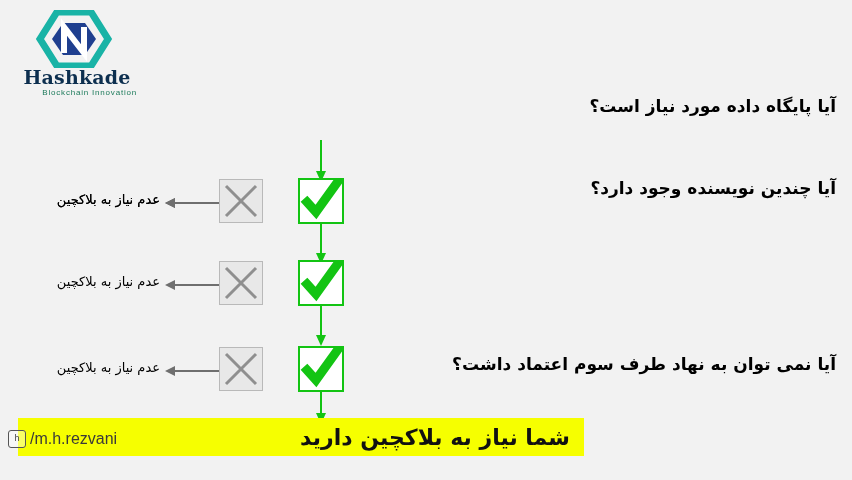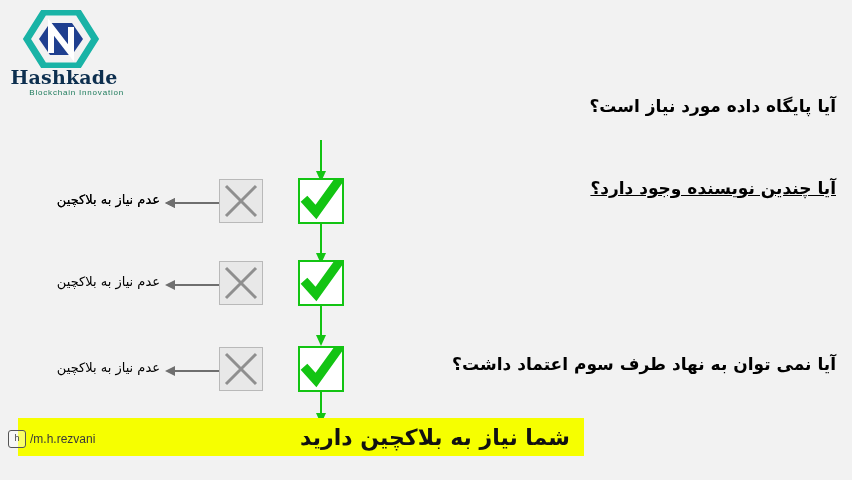--- a/index.html
+++ b/index.html
@@ -18,21 +18,21 @@
     position: absolute;
     left: 0; top: 0;
     width: 852px;
     height: 480px;
     background: #f2f2f2;
   }
 
   
   .logo-block {
     position: absolute;
-    left: 4px;
+    left: 17px;
     top: 8px;
     width: 120px;
     height: 92px;
   }
   .logo-mark {
     position: absolute;
     left: 14px;
     top: 2px;
     width: 86px;
     height: 58px;
@@ -165,21 +165,21 @@
     border-radius: 3px;
     color: #444;
     font-size: 9px;
     line-height: 14px;
     text-align: center;
     font-family: "Liberation Sans", sans-serif;
     background: rgba(255,255,255,0.4);
   }
   .wm-text {
     font-family: "Liberation Sans", sans-serif;
-    font-size: 12px;
+    font-size: 16px;
     color: #3a3a3a;
   }
 </style>
 </head>
 <body>
 
 <div class="stage">
 
   <div class="logo-block">
     <div class="logo-mark">
@@ -219,21 +219,21 @@
   </div>
 
   <div class="v-arrow" style="left:313px; top:140px; height:42px;">
     <svg width="16" height="42" viewBox="0 0 16 42">
       <path d="M8,0 L8,33" stroke="#13c413" stroke-width="2" fill="none"></path>
       <polygon points="8,42 3,31 13,31" fill="#13c413"></polygon>
     </svg>
   </div>
 
   <div class="row" style="top:168px;">
-    <div class="question" style="top:8px;text-decoration:underline;">آیا چندین نویسنده وجود دارد؟</div>
+    <div class="question" style="top:8px;">آیا چندین نویسنده وجود دارد؟</div>
 
     <div class="check-box" style="left:298px; top:10px;">
       <svg width="42" height="42" viewBox="0 0 42 42">
         <path d="M7,22 L16,32 L39,0" fill="none" stroke="#13c413" stroke-width="9" stroke-linecap="square"></path>
       </svg>
     </div>
 
     <div class="cross-box" style="left:219px; top:11px;">
       <svg width="42" height="42" viewBox="0 0 42 42">
         <path d="M6,6 L36,36 M36,6 L6,36" fill="none" stroke="#8f8f8f" stroke-width="3"></path>

